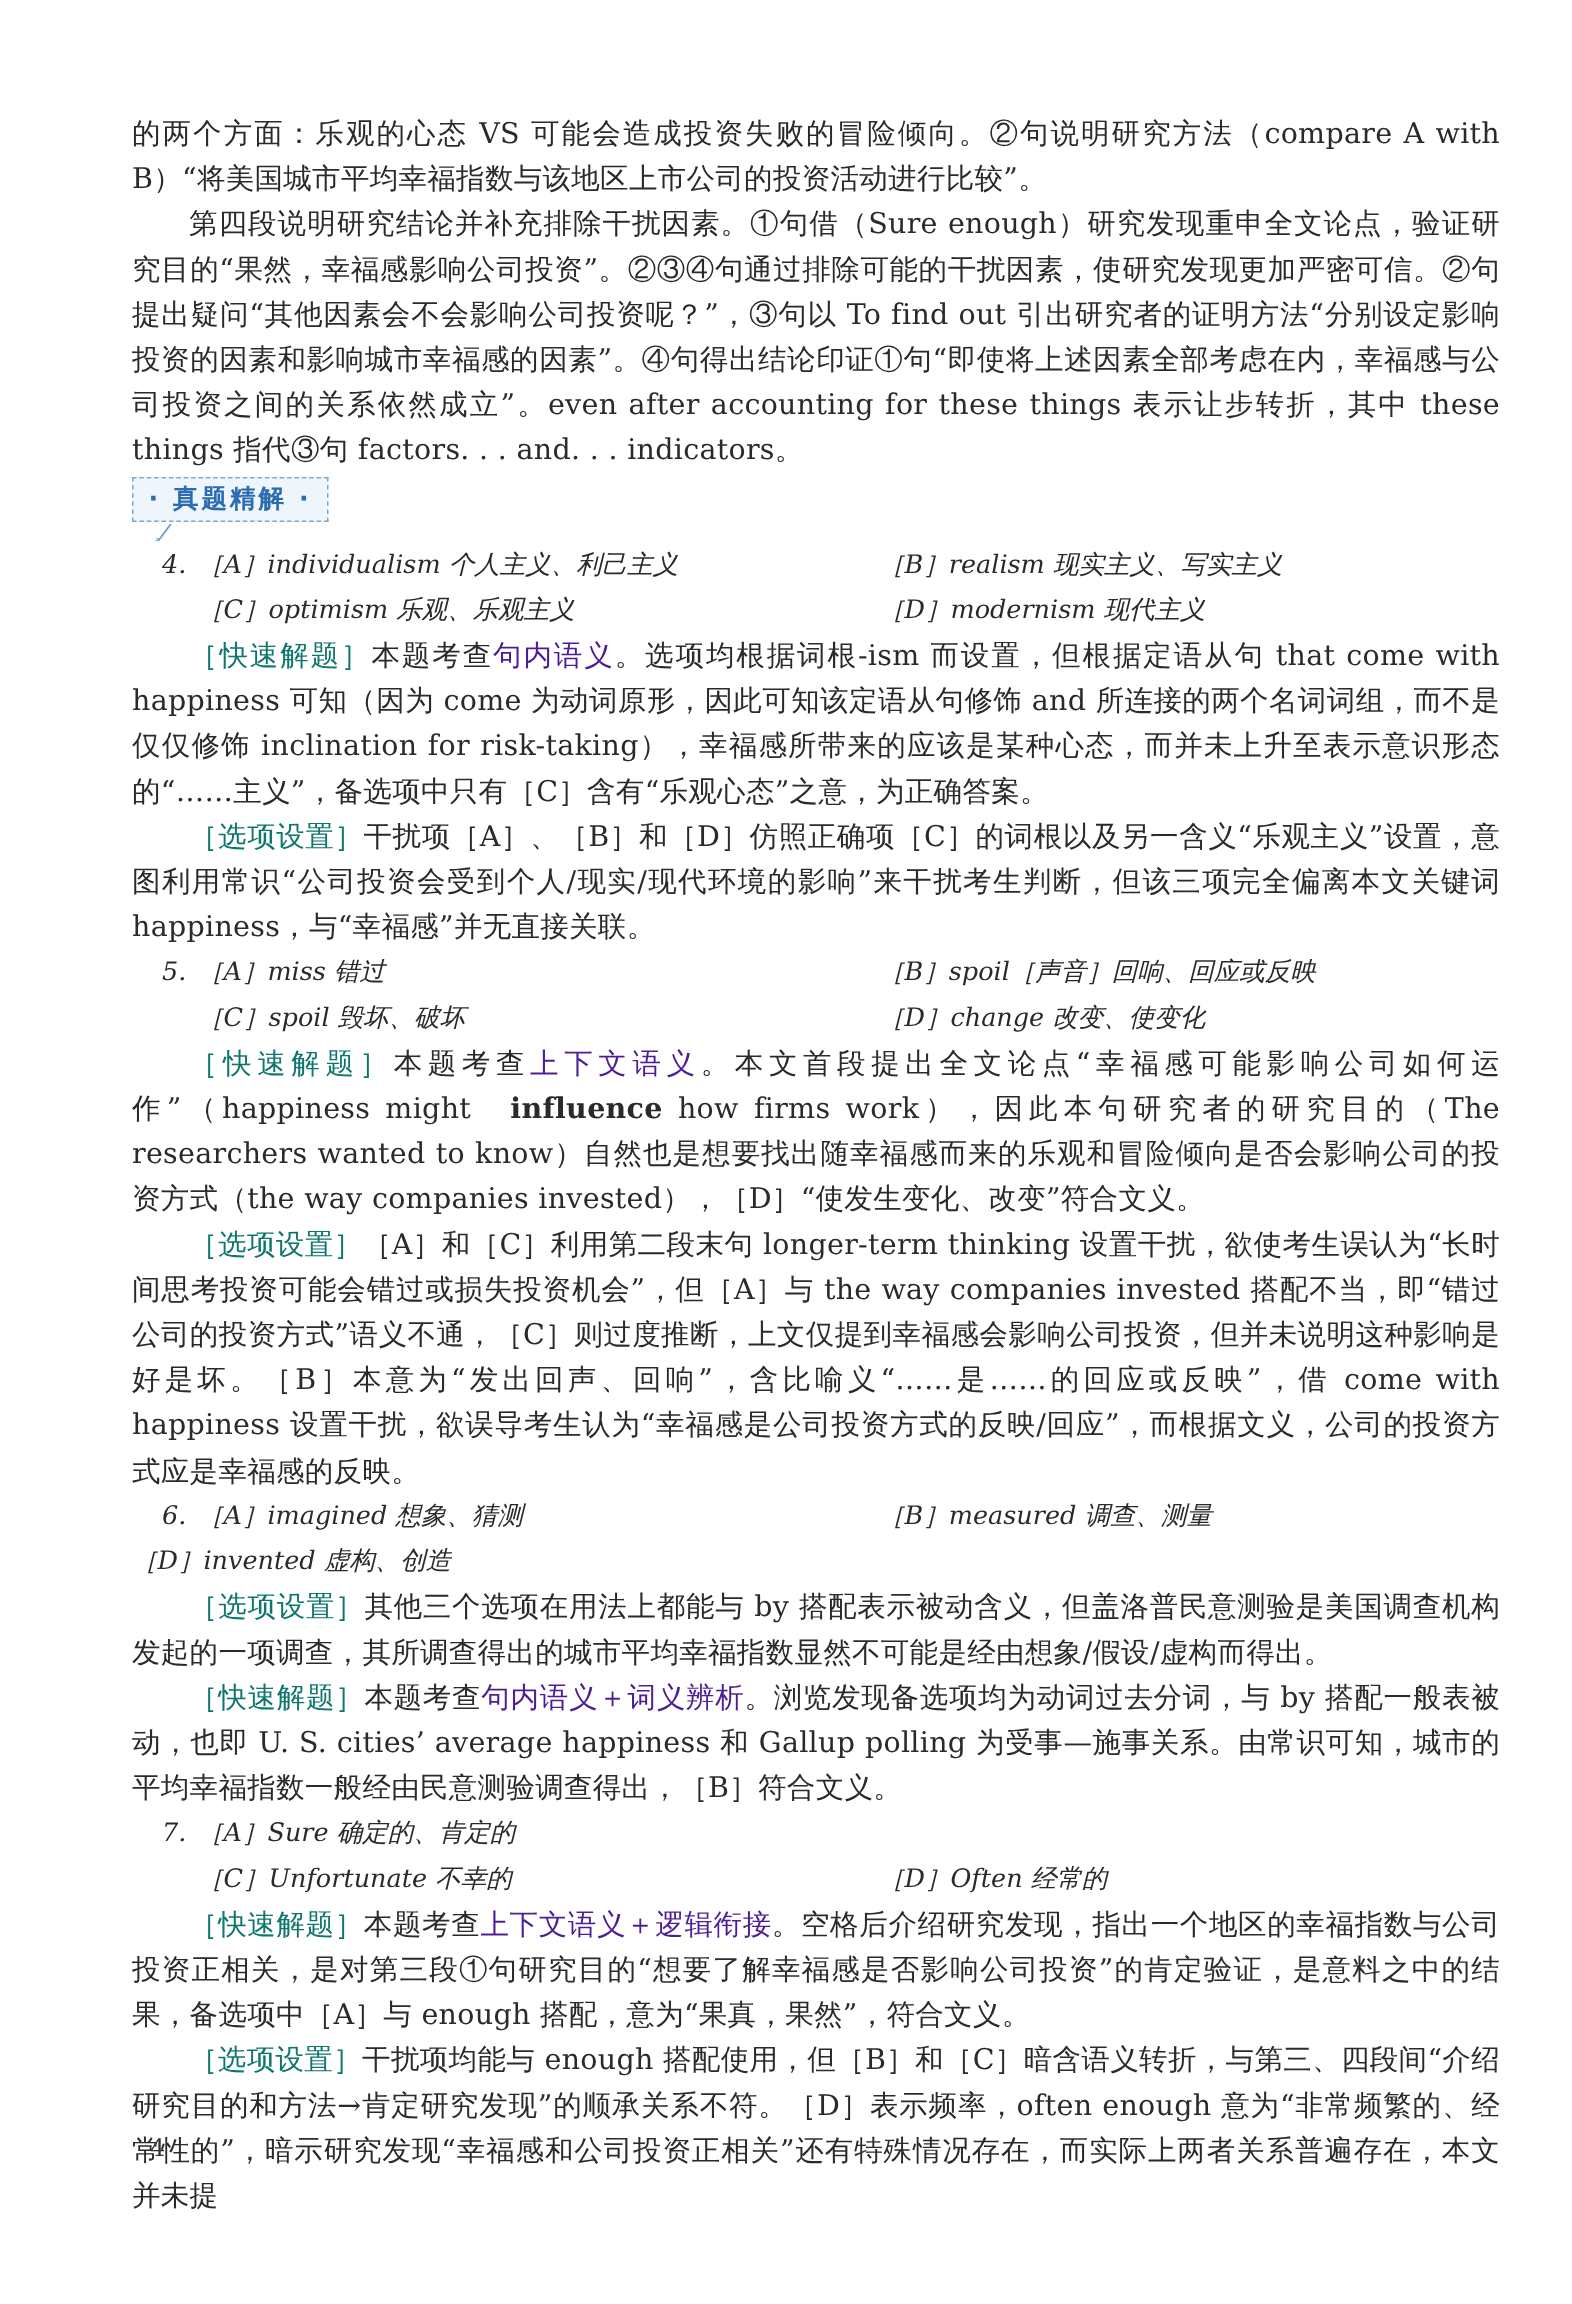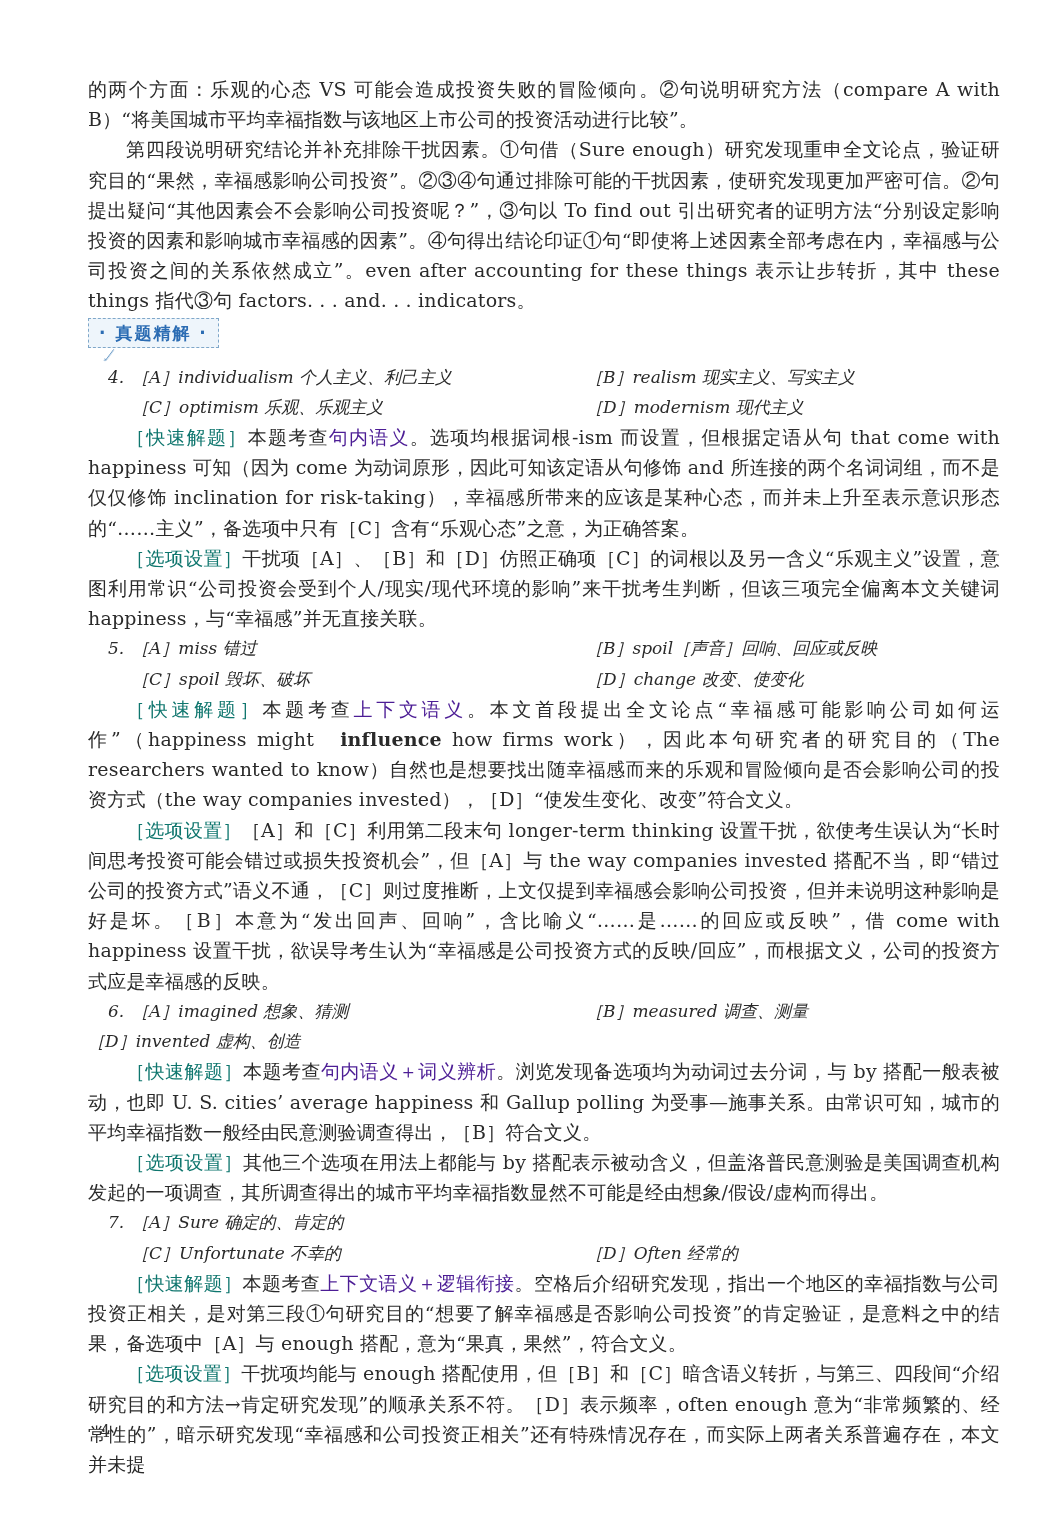--- a/index.html
+++ b/index.html
@@ -131,22 +131,22 @@
   <div>
     <div class="opt-row">
       <div class="opt-left">
         <span class="qnum">6.</span><span>［A］imagined 想象、猜测</span>
       </div>
       <div class="opt-right">［B］measured 调查、测量</div>
     </div>
     <div class="opt-row">
       <div class="opt-right">［D］invented 虚构、创造</div>
     </div>
+    <p class="para indent"><span class="label">［选项设置］</span><span>其他三个选项在用法上都能与 by 搭配表示被动含义，但盖洛普民意测验是美国调查机构发起的一项调查，其所调查得出的城市平均幸福指数显然不可能是经由想象/假设/虚构而得出。</span></p>
     <p class="para indent"><span class="label">［快速解题］</span><span>本题考查</span><span class="blue">句内语义＋词义辨析</span><span>。浏览发现备选项均为动词过去分词，与 by 搭配一般表被动，也即 U. S. cities’ average happiness 和 Gallup polling 为受事—施事关系。由常识可知，城市的平均幸福指数一般经由民意测验调查得出，［B］符合文义。</span></p>
-    <p class="para indent"><span class="label">［选项设置］</span><span>其他三个选项在用法上都能与 by 搭配表示被动含义，但盖洛普民意测验是美国调查机构发起的一项调查，其所调查得出的城市平均幸福指数显然不可能是经由想象/假设/虚构而得出。</span></p>
   </div>
 
   <div>
     <div class="opt-row">
       <div class="opt-left">
         <span class="qnum">7.</span><span>［A］Sure 确定的、肯定的</span>
       </div>
     </div>
     <div class="opt-row">
       <div class="opt-left">［C］Unfortunate 不幸的</div>

